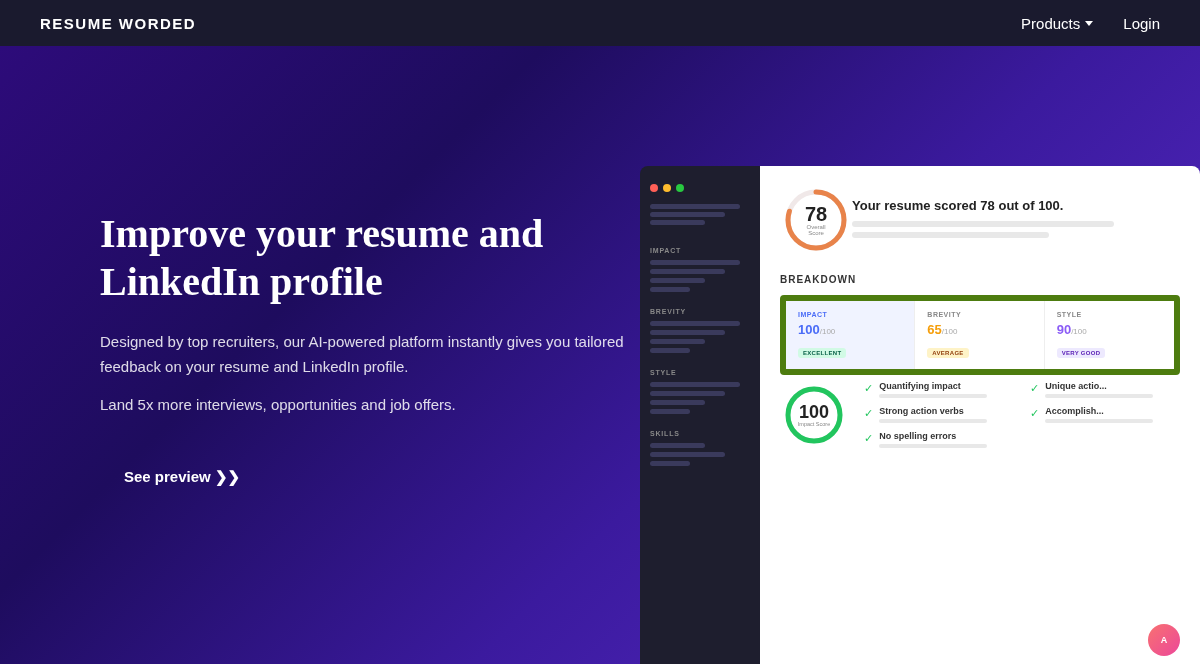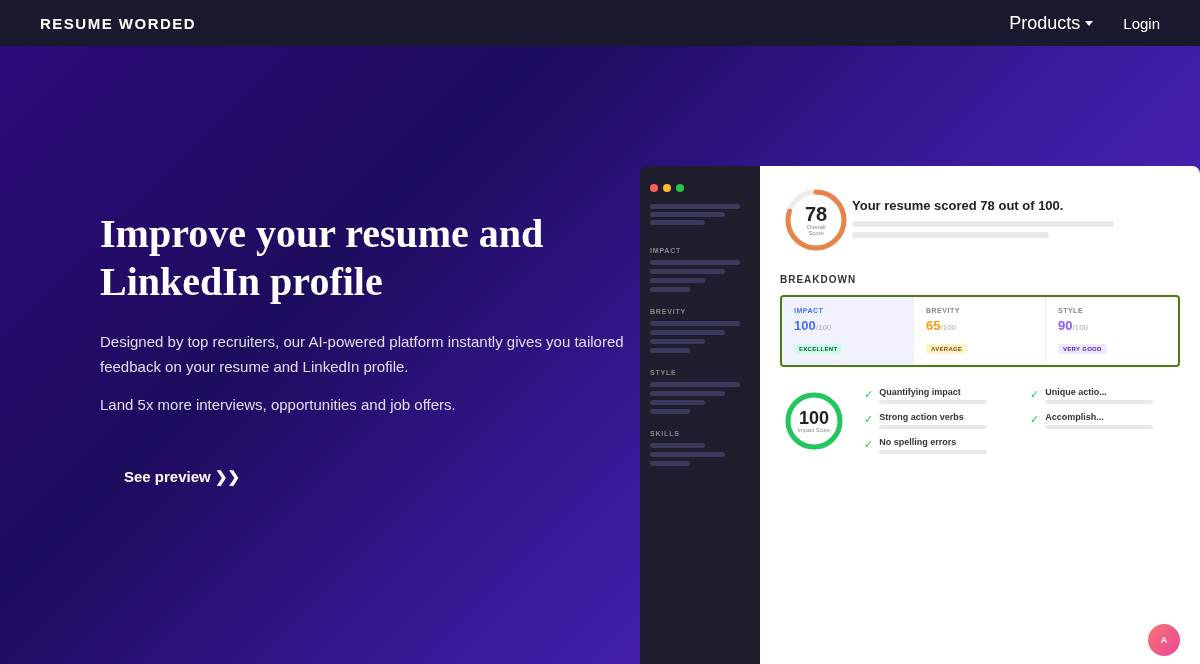--- a/index.html
+++ b/index.html
@@ -23,21 +23,21 @@
       letter-spacing: 1.5px;
       text-transform: uppercase;
     }
     .nav-right {
       display: flex;
       align-items: center;
       gap: 30px;
     }
     .nav-products {
       color: #fff;
-      font-size: 18px;
+      font-size: 15px;
       cursor: pointer;
       display: flex;
       align-items: center;
       gap: 5px;
     }
     .nav-login {
       color: #fff;
       font-size: 15px;
       cursor: pointer;
       text-align: center;
@@ -248,22 +248,22 @@
       font-weight: 800;
       color: #333;
       letter-spacing: 1px;
       margin-bottom: 10px;
     }
 
     .breakdown-grid {
       display: grid;
       grid-template-columns: 1fr 1fr 1fr;
       gap: 0;
-      margin-bottom: 20px;
-      border: 2px solid #4d7c0f;
+      margin-bottom: 6px;
+      border: 6px solid #4d7c0f;
       border-radius: 4px;
       overflow: hidden;
     }
 
     .breakdown-cell {
       padding: 10px 12px;
       border-right: 1px solid #eee;
     }
     .breakdown-cell:last-child { border-right: none; }
     .breakdown-cell.active { background: #f0f3ff; }

